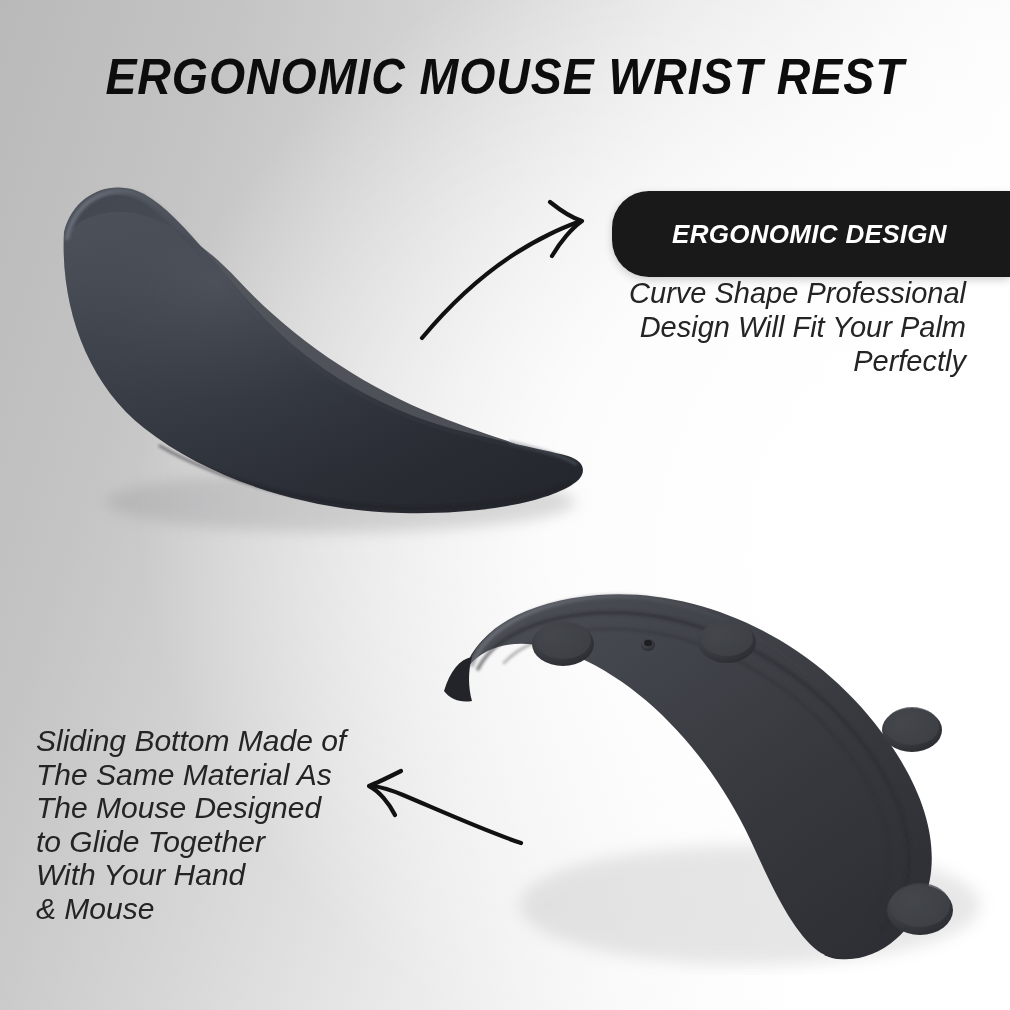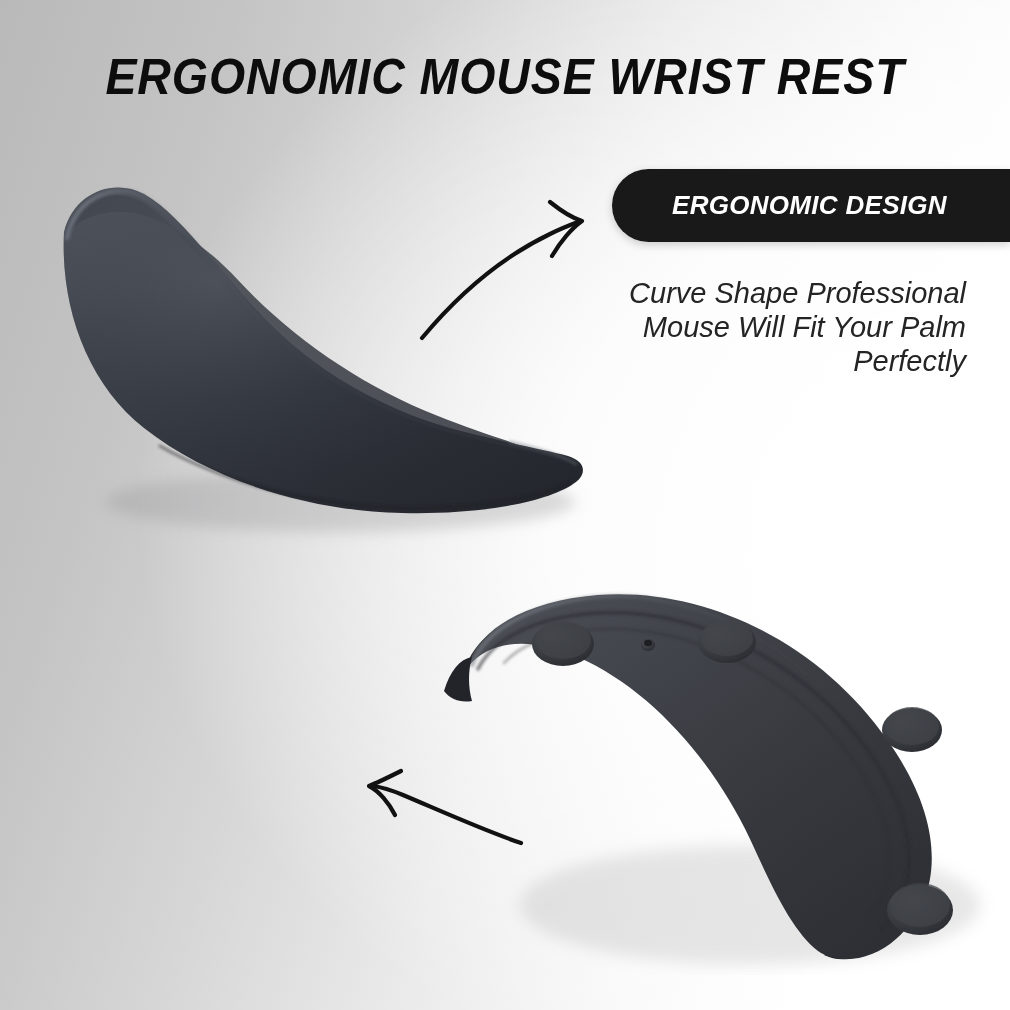--- a/index.html
+++ b/index.html
@@ -50,23 +50,23 @@
     color: #ffffff;
     font-weight: 700;
     font-size: 26px;
     letter-spacing: 0.3px;
     display: flex;
     align-items: center;
     box-shadow: 0 3px 8px rgba(0,0,0,0.18);
   }
   .badge-right {
     left: 612px;
-    top: 169px;
+    top: 191px;
     width: 398px;
-    height: 73px;
+    height: 86px;
     border-radius: 37px 0 0 37px;
     padding-left: 60px;
     box-sizing: border-box;
   }
   .badge-left {
     left: 0px;
     top: 631px;
     width: 369px;
     height: 70px;
     border-radius: 0 35px 35px 0;
@@ -191,24 +191,30 @@
   <svg class="arrow" id="arrow-top" viewBox="0 0 210 155">
     <path d="M 22 148 C 52 112, 96 70, 150 44 C 160 39, 170 35, 178 32" fill="none" stroke="#111111" stroke-width="4.2" stroke-linecap="round"></path>
     <path d="M 150 12 C 160 20, 172 28, 182 31 C 172 38, 160 52, 152 66" fill="none" stroke="#111111" stroke-width="4.2" stroke-linecap="round" stroke-linejoin="round"></path>
   </svg>
 
   <div class="badge badge-right">
     <span>ERGONOMIC DESIGN</span>
   </div>
 
   <div class="body-copy copy-right">Curve Shape Professional
-Mouse Will Fit Your Palm
+Design Will Fit Your Palm
 Perfectly</div>
 
 
+  <div class="body-copy copy-left">Sliding Bottom Made of
+The Same Material As
+The Mouse Designed
+to Glide Together
+With Your Hand
+&amp; Mouse</div>
 
   <svg class="arrow" id="arrow-bottom" viewBox="0 0 180 100">
     <path d="M 176 78 C 140 66, 96 46, 58 30 C 46 25, 36 22, 28 21" fill="none" stroke="#111111" stroke-width="4.2" stroke-linecap="round"></path>
     <path d="M 56 6 C 44 12, 32 18, 24 21 C 34 26, 44 38, 50 50" fill="none" stroke="#111111" stroke-width="4.2" stroke-linecap="round" stroke-linejoin="round"></path>
   </svg>
 
   <svg class="product" id="product-bottom" viewBox="0 0 590 400">
     <defs>
       <linearGradient id="botBody" x1="0.1" y1="0.05" x2="0.9" y2="0.95">
         <stop offset="0%" stop-color="#4a4d53"></stop>

